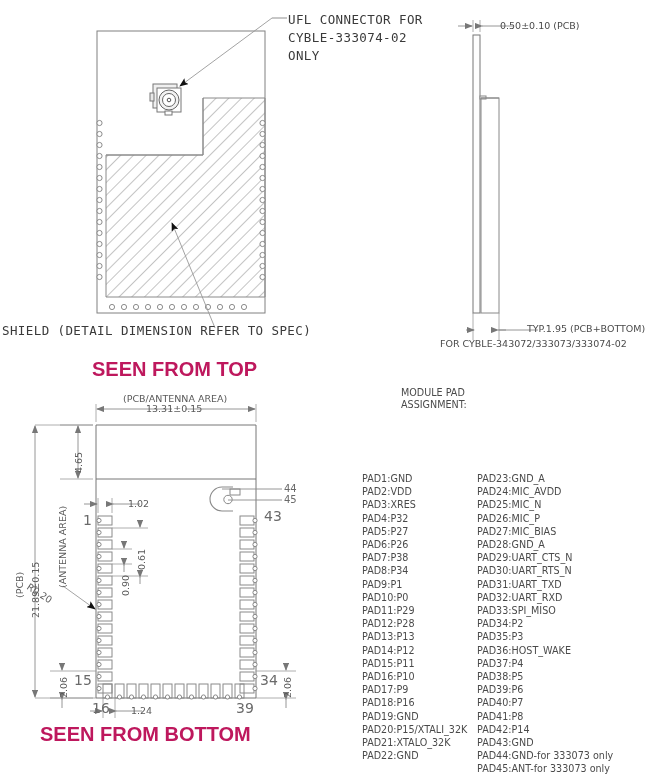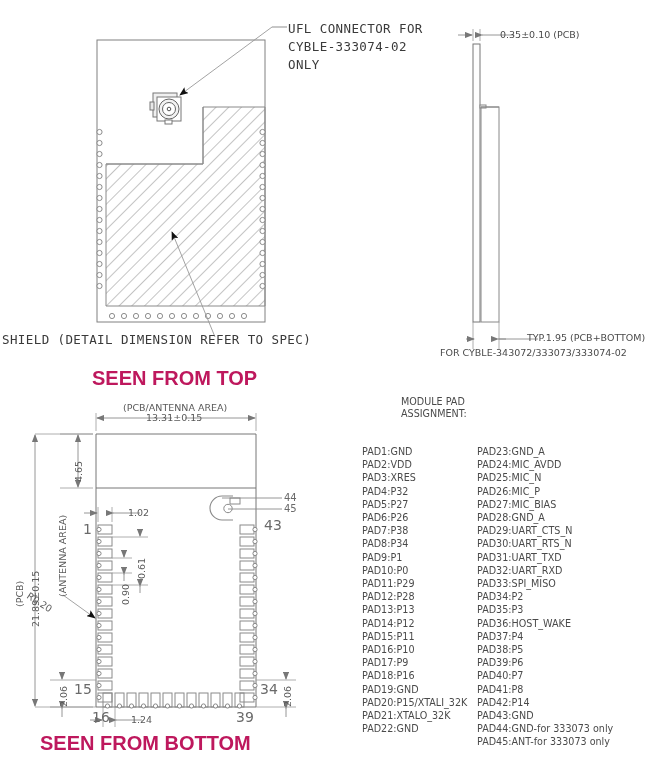--- a/index.html
+++ b/index.html
@@ -1,37 +1,37 @@
 <!DOCTYPE html>
 <html><head>
 <meta charset="utf-8">
 <style>
   html,body{margin:0;padding:0;background:#ffffff;}
   body{width:648px;height:780px;position:relative;overflow:hidden;
        font-family:"DejaVu Sans",sans-serif;color:#000;}
-  .stage{position:absolute;left:0;top:17px;width:648px;height:748px;}
+  .stage{position:absolute;left:0;top:8px;width:648px;height:748px;}
   svg.dw{position:absolute;left:0;top:0;width:648px;height:780px;}
 
   .caption{position:absolute;font-family:"Liberation Sans",sans-serif;
            font-weight:bold;font-size:20px;letter-spacing:0px;color:#be185d;white-space:nowrap;}
   .note{position:absolute;font-family:"DejaVu Sans Mono",monospace;
         font-size:12.5px;color:#3a3a3a;white-space:pre;letter-spacing:0.4px;}
   .note2{position:absolute;font-family:"DejaVu Sans",sans-serif;
          font-size:9.5px;color:#4a4a4a;white-space:nowrap;letter-spacing:0px;}
   .dim{position:absolute;font-family:"DejaVu Sans",sans-serif;
        font-size:9.5px;color:#5a5a5a;white-space:nowrap;}
   .dimv{position:absolute;font-family:"DejaVu Sans",sans-serif;
         font-size:9.5px;color:#5a5a5a;white-space:nowrap;
         transform-origin:0 0;transform:rotate(-90deg);}
   .padnum{position:absolute;font-family:"DejaVu Sans",sans-serif;
           font-size:14px;color:#6a6a6a;white-space:nowrap;}
   .padnum-s{position:absolute;font-family:"DejaVu Sans",sans-serif;
           font-size:10px;color:#6a6a6a;white-space:nowrap;}
   .padlist{position:absolute;font-family:"DejaVu Sans",sans-serif;
-           font-size:9.6px;color:#4a4a4a;line-height:13.2px;white-space:pre;}
+           font-size:9.6px;color:#4a4a4a;line-height:13.2px;white-space:pre;margin-top:36px;}
   .hdr{position:absolute;font-family:"DejaVu Sans",sans-serif;
        font-size:9.6px;color:#4a4a4a;line-height:12px;white-space:pre;}
 </style>
 </head>
 <body>
 
 <div class="stage">
 
   <svg class="dw" viewBox="0 0 648 780">
     <defs>
@@ -299,21 +299,21 @@
       <line x1="228" y1="492" x2="282" y2="492" stroke="#8a8a8a" stroke-width="0.9"></line>
     </g>
   </svg>
 
   <div class="note" style="left:288px;top:4px;">UFL CONNECTOR FOR</div>
   <div class="note" style="left:288px;top:22px;">CYBLE-333074-02</div>
   <div class="note" style="left:288px;top:40px;">ONLY</div>
 
   <div class="note" style="left:2px;top:315px;">SHIELD (DETAIL DIMENSION REFER TO SPEC)</div>
 
-  <div class="note2" style="left:500px;top:12px;">0.35±0.10 (PCB)</div>
+  <div class="note2" style="left:500px;top:12px;">0.50±0.10 (PCB)</div>
   <div class="note2" style="left:527px;top:315px;">TYP.1.95 (PCB+BOTTOM)</div>
   <div class="note2" style="left:440px;top:330px;">FOR CYBLE-343072/333073/333074-02</div>
 
   <div class="caption" style="left:92px;top:350px;">SEEN FROM TOP</div>
   <div class="caption" style="left:40px;top:715px;">SEEN FROM BOTTOM</div>
 
   <div class="hdr" style="left:401px;top:379px;text-align:center;">MODULE PAD</div>
   <div class="hdr" style="left:401px;top:391px;">ASSIGNMENT:</div>
 
   <div class="dim" style="left:123px;top:385px;">(PCB/ANTENNA AREA)</div>

